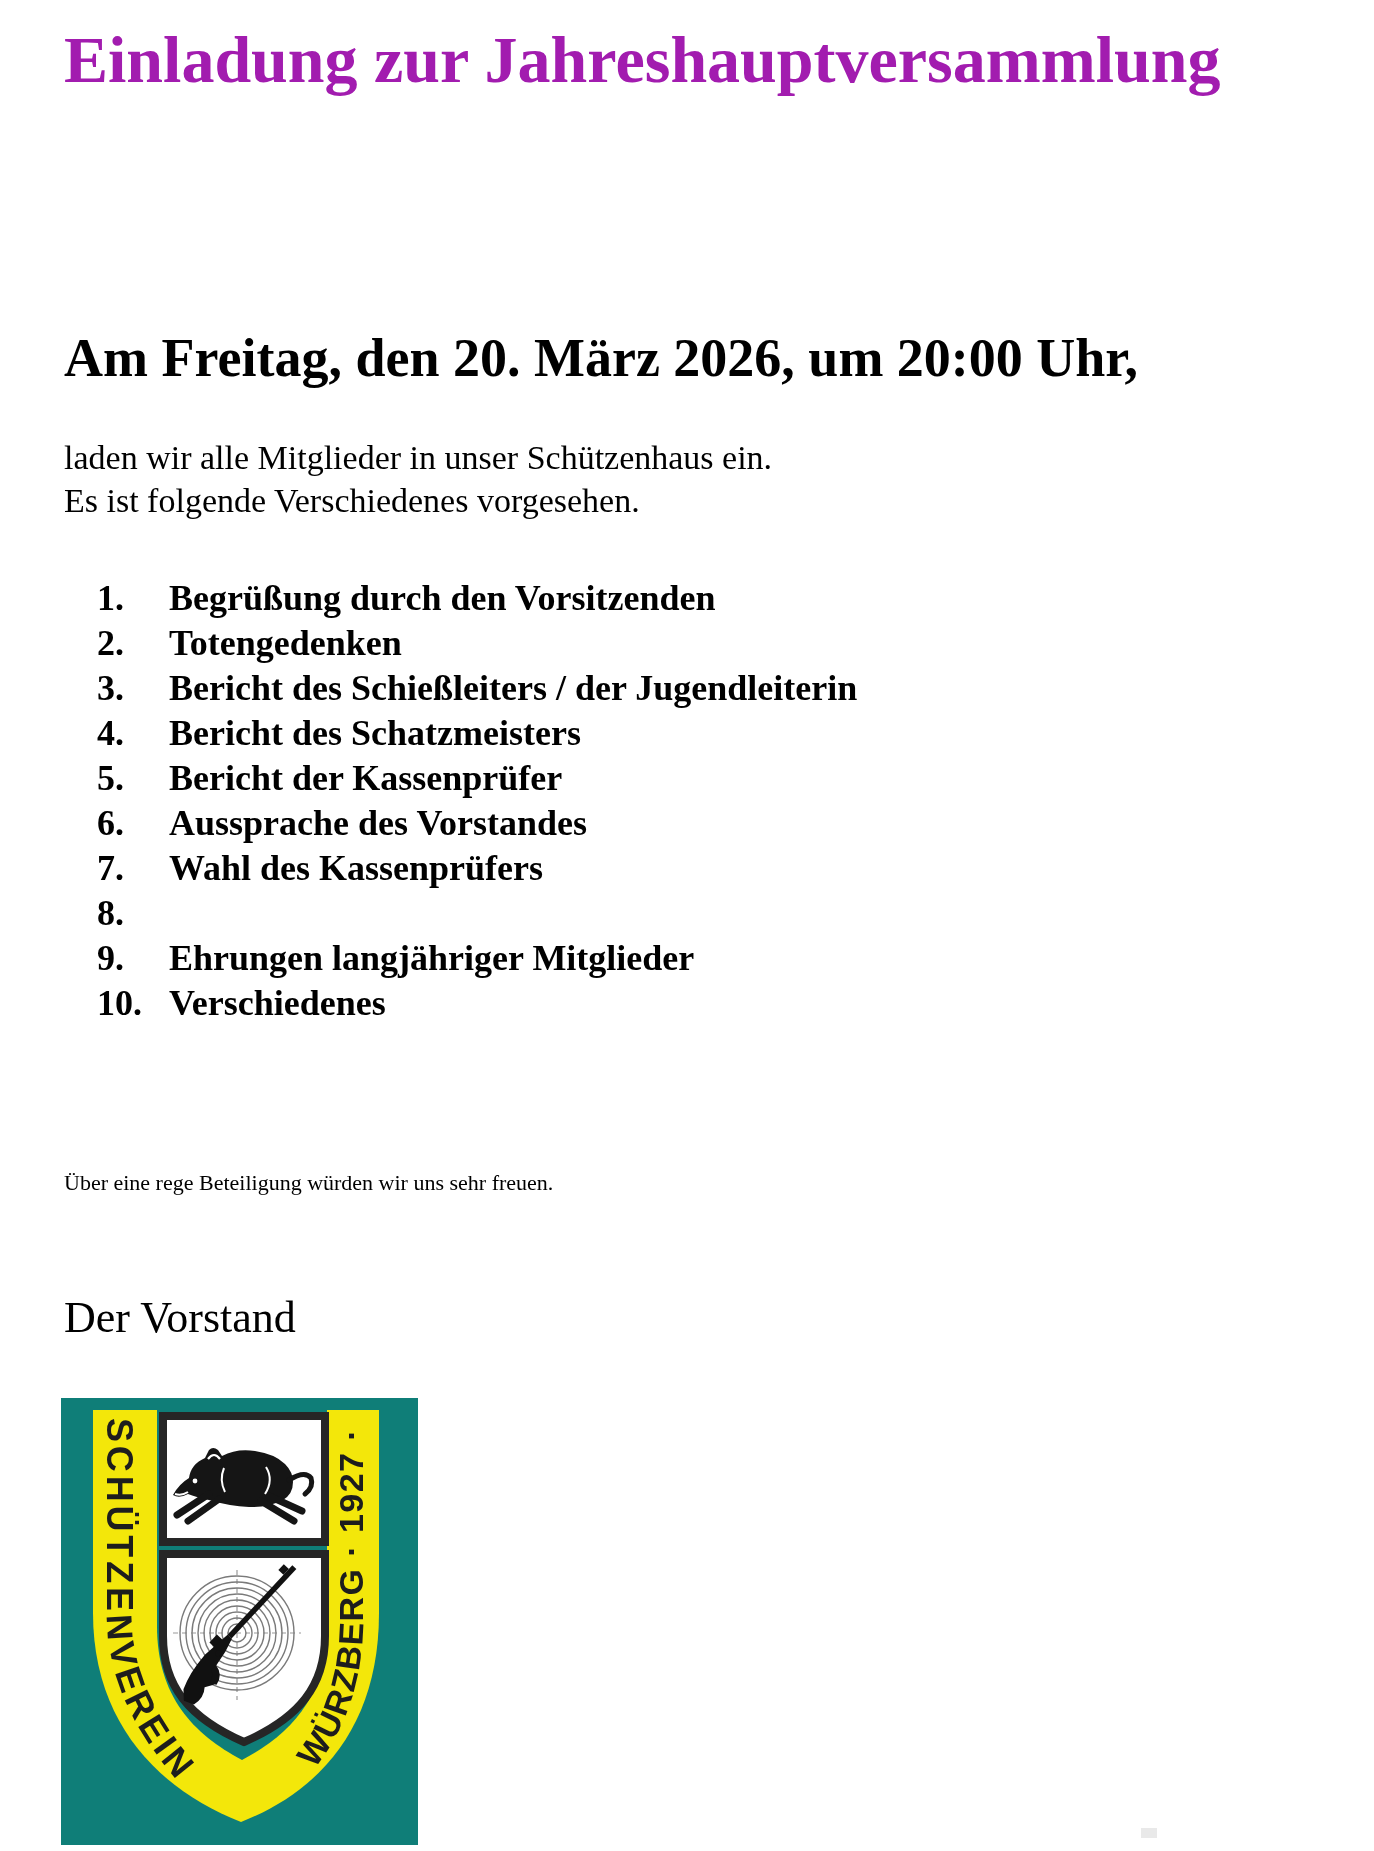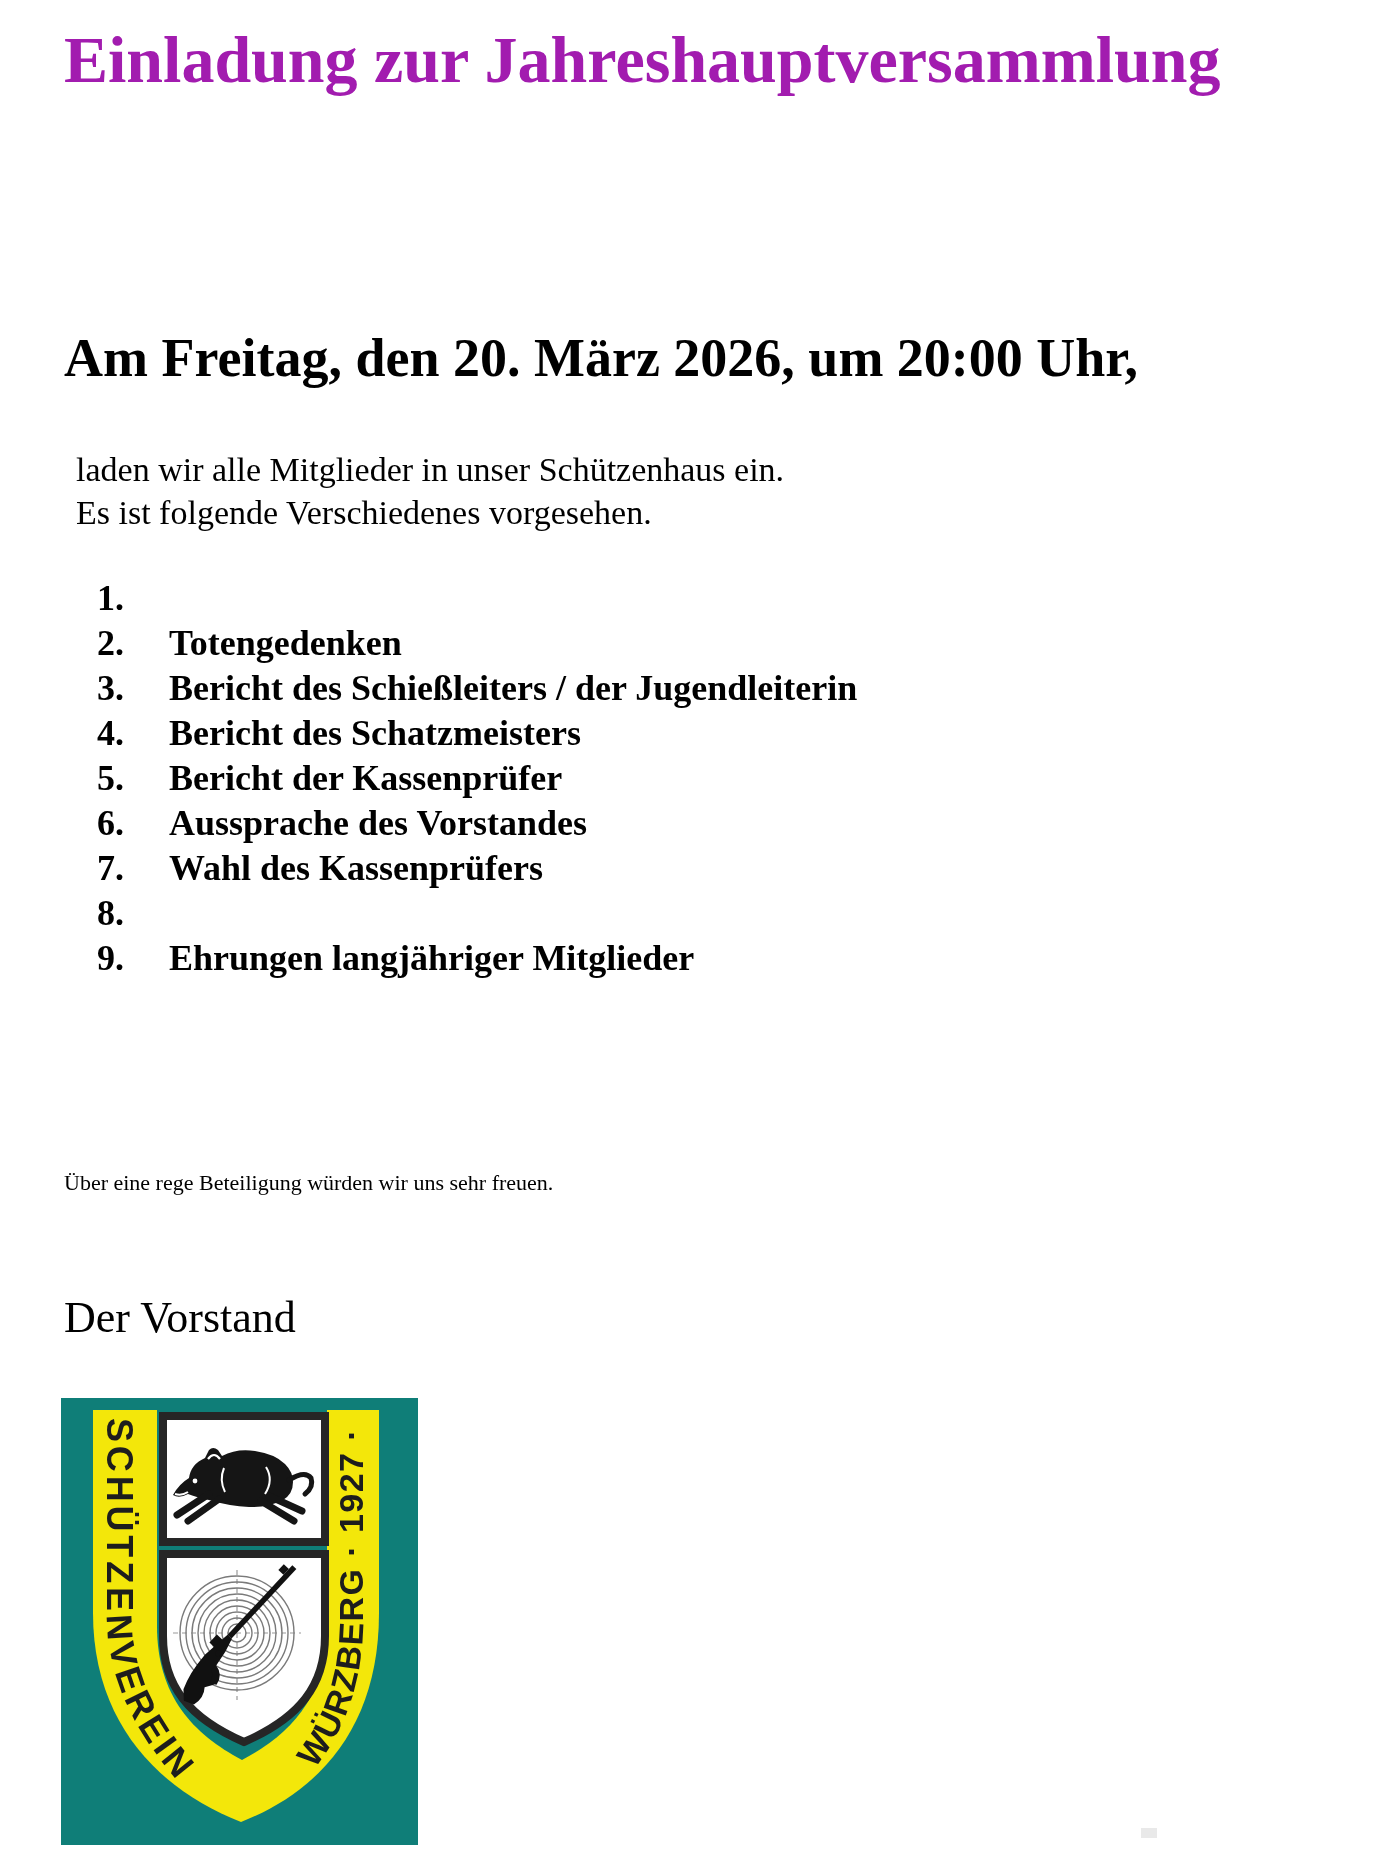--- a/index.html
+++ b/index.html
@@ -16,21 +16,21 @@
     font-size:66px;line-height:83px;font-weight:bold;
     color:#a21caf;
     letter-spacing:0px;
   }
   .title span{display:block;}
   .date-line{
     position:absolute;left:64px;top:332px;margin:0;
     font-size:54px;line-height:52px;font-weight:bold;
   }
   .intro{
-    position:absolute;left:64px;top:436px;margin:12px;
+    position:absolute;left:64px;top:436px;margin:0;
     font-size:34px;line-height:43px;
   }
   .intro span{display:block;}
   .agenda{
     position:absolute;left:97px;top:576px;
     font-size:36px;font-weight:bold;
   }
   .agenda-row{display:flex;height:45px;align-items:baseline;line-height:45px;}
   .agenda-num{display:inline-block;width:72px;flex:0 0 72px;}
   .closing{
@@ -67,20 +67,21 @@
   <p class="date-line">Am Freitag, den 20. März 2026, um 20:00 Uhr,</p>
 
   <p class="intro">
     <span>laden wir alle Mitglieder in unser Schützenhaus ein.</span>
     <span>Es ist folgende Verschiedenes vorgesehen.</span>
   </p>
 
   <div class="agenda">
     <div class="agenda-row">
       <span class="agenda-num">1.</span>
+      <span class="agenda-text">Begrüßung durch den Vorsitzenden</span>
     </div>
     <div class="agenda-row">
       <span class="agenda-num">2.</span>
       <span class="agenda-text">Totengedenken</span>
     </div>
     <div class="agenda-row">
       <span class="agenda-num">3.</span>
       <span class="agenda-text">Bericht des Schießleiters / der Jugendleiterin</span>
     </div>
     <div class="agenda-row">
@@ -98,20 +99,24 @@
     <div class="agenda-row">
       <span class="agenda-num">7.</span>
       <span class="agenda-text">Wahl des Kassenprüfers</span>
     </div>
     <div class="agenda-row">
       <span class="agenda-num">8.</span>
     </div>
     <div class="agenda-row">
       <span class="agenda-num">9.</span>
       <span class="agenda-text">Ehrungen langjähriger Mitglieder</span>
+    </div>
+    <div class="agenda-row">
+      <span class="agenda-num">10.</span>
+      <span class="agenda-text">Verschiedenes</span>
     </div>
   </div>
 
   <p class="closing">Über eine rege Beteiligung würden wir uns sehr freuen.</p>
 
   <p class="signature">Der Vorstand</p>
 
   <div class="logo">
     <svg viewBox="0 0 357 447">
       <defs>

